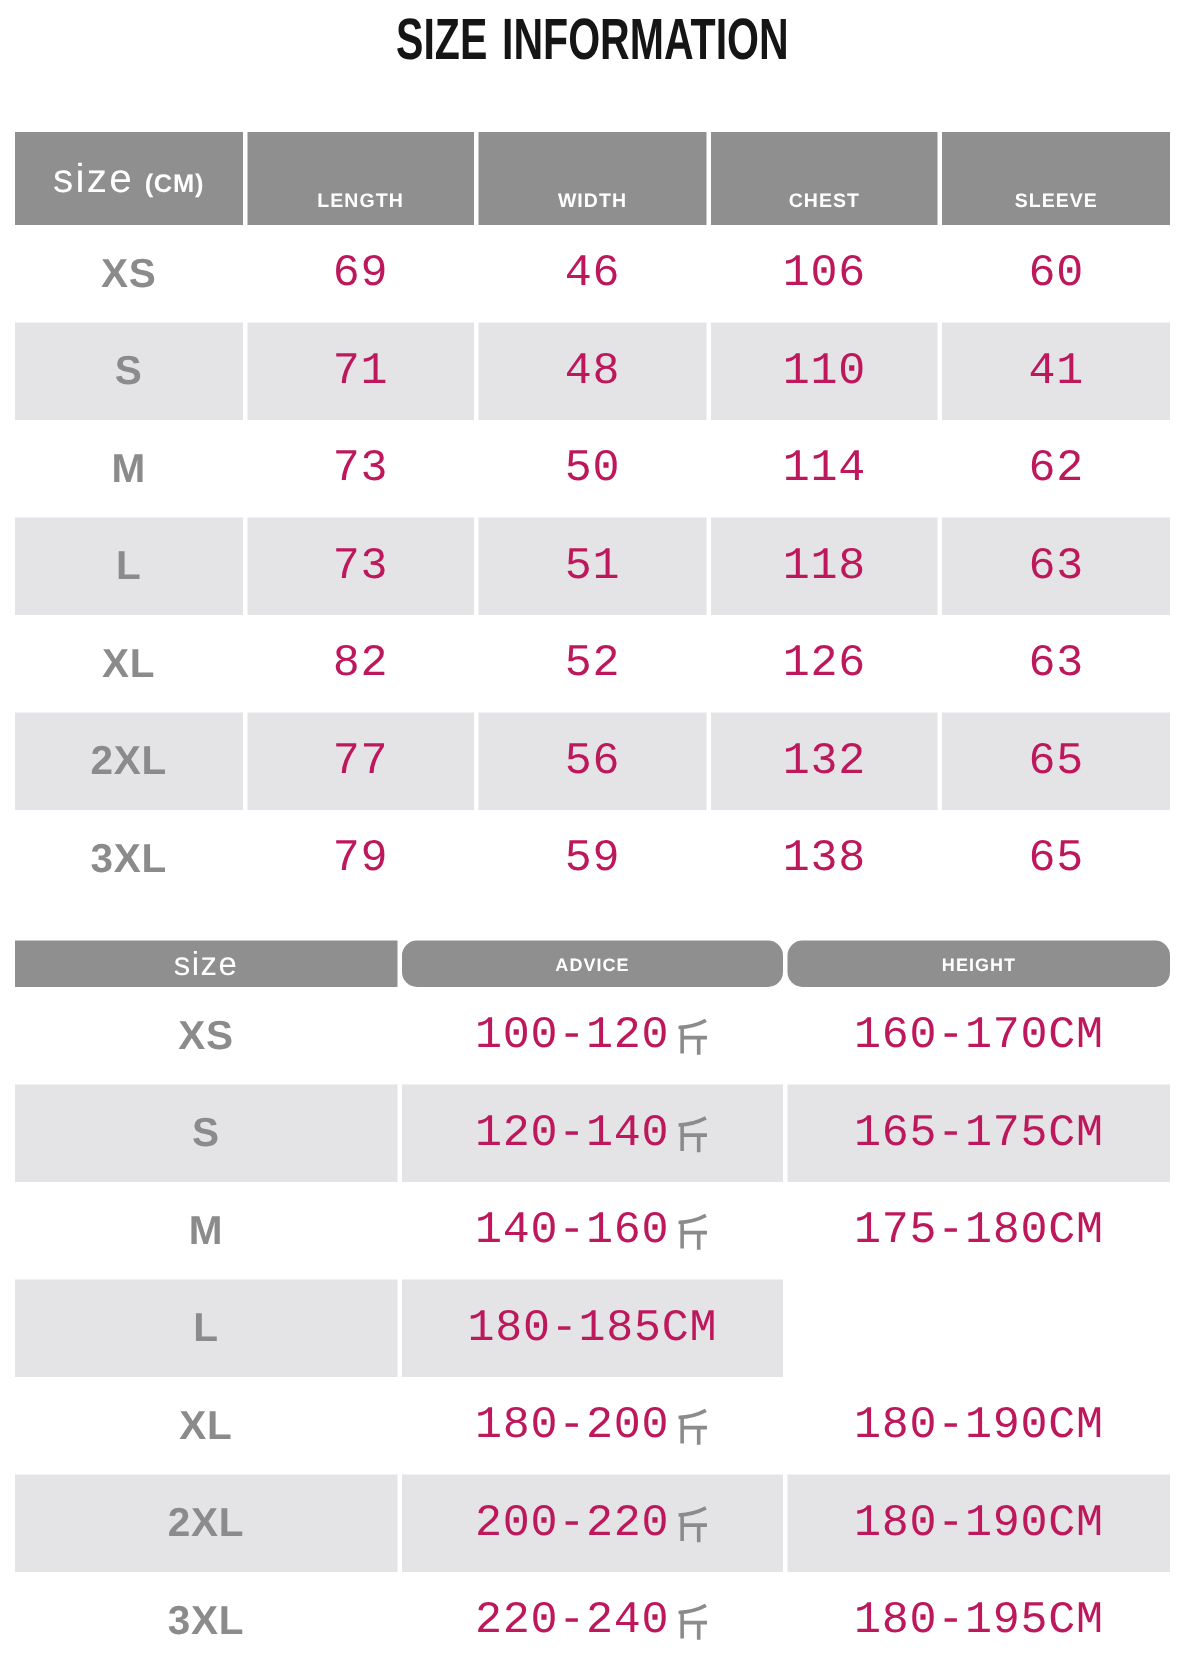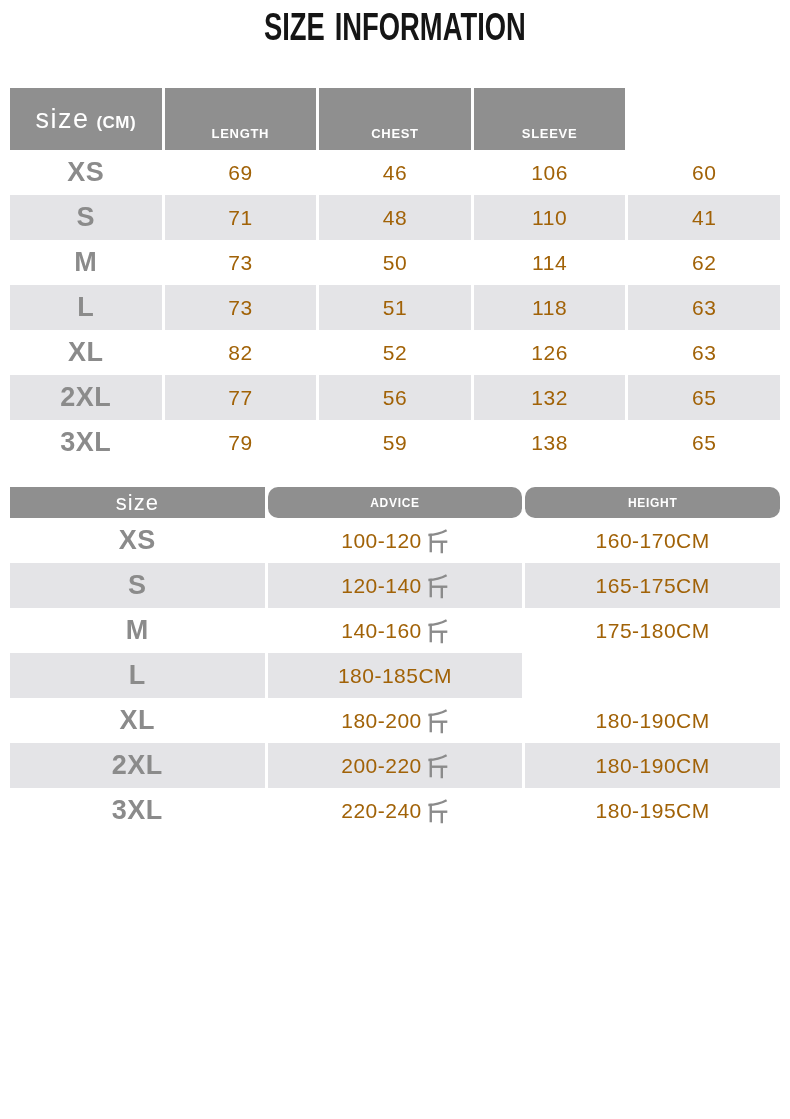--- a/index.html
+++ b/index.html
@@ -36,21 +36,21 @@
   .t1 .grid-row { grid-template-columns: repeat(5, 1fr); }
   .t2 .grid-row { grid-template-columns: repeat(3, 1fr); }
   .cell {
     display: flex;
     align-items: center;
     justify-content: center;
     box-sizing: border-box;
   }
   .t1-head .cell { height: 62px; }
   .t2-head .cell { height: 31px; }
-  .data-row .cell { height: 45px; }
+  .data-row .cell { height: 65px; }
   .head-cell { background: #8f8f8f; color: #ffffff; align-items: center; }
   .size-head-label {
     font-size: 27px;
     font-weight: normal;
     letter-spacing: 1.5px;
   }
   .t2 .size-head-label { font-size: 22px; letter-spacing: 1px; }
   .size-head-unit {
     font-size: 17px;
     font-weight: bold;
@@ -72,24 +72,25 @@
     border-radius: 10px;
   }
   .stripe .cell { background: #e4e4e7; }
   .label-cell {
     font-size: 27px;
     font-weight: bold;
     color: #8b8b8b;
     letter-spacing: 0.5px;
   }
   .num-cell {
-    font-size: 21px;
+    font-size: 30px;
     font-weight: normal;
-    color: #a16207;
+    color: #be185d;
     letter-spacing: 0.5px;
+    font-family: Liberation Mono, monospace;
   }
   .gap-block { height: 22px; }
   .jin-svg {
     width: 24px; height: 28px;
     margin-left: 3px;
     flex: 0 0 auto;
   }
   .jin-svg path {
     stroke: #8b8b8b;
     stroke-width: 10;
@@ -104,20 +105,21 @@
   <div class="page-title">SIZE INFORMATION</div>
 </div>
 
 <div class="sizetable t1">
   <div class="grid-row t1-head">
     <div class="cell head-cell">
       <span class="size-head-label">size</span>
       <span class="size-head-unit">(CM)</span>
     </div>
     <div class="cell head-cell measure-head">LENGTH</div>
+    <div class="cell head-cell measure-head">WIDTH</div>
     <div class="cell head-cell measure-head">CHEST</div>
     <div class="cell head-cell measure-head">SLEEVE</div>
   </div>
 
   <div class="grid-row data-row">
     <div class="cell label-cell">XS</div>
     <div class="cell num-cell">69</div>
     <div class="cell num-cell">46</div>
     <div class="cell num-cell">106</div>
     <div class="cell num-cell">60</div>

